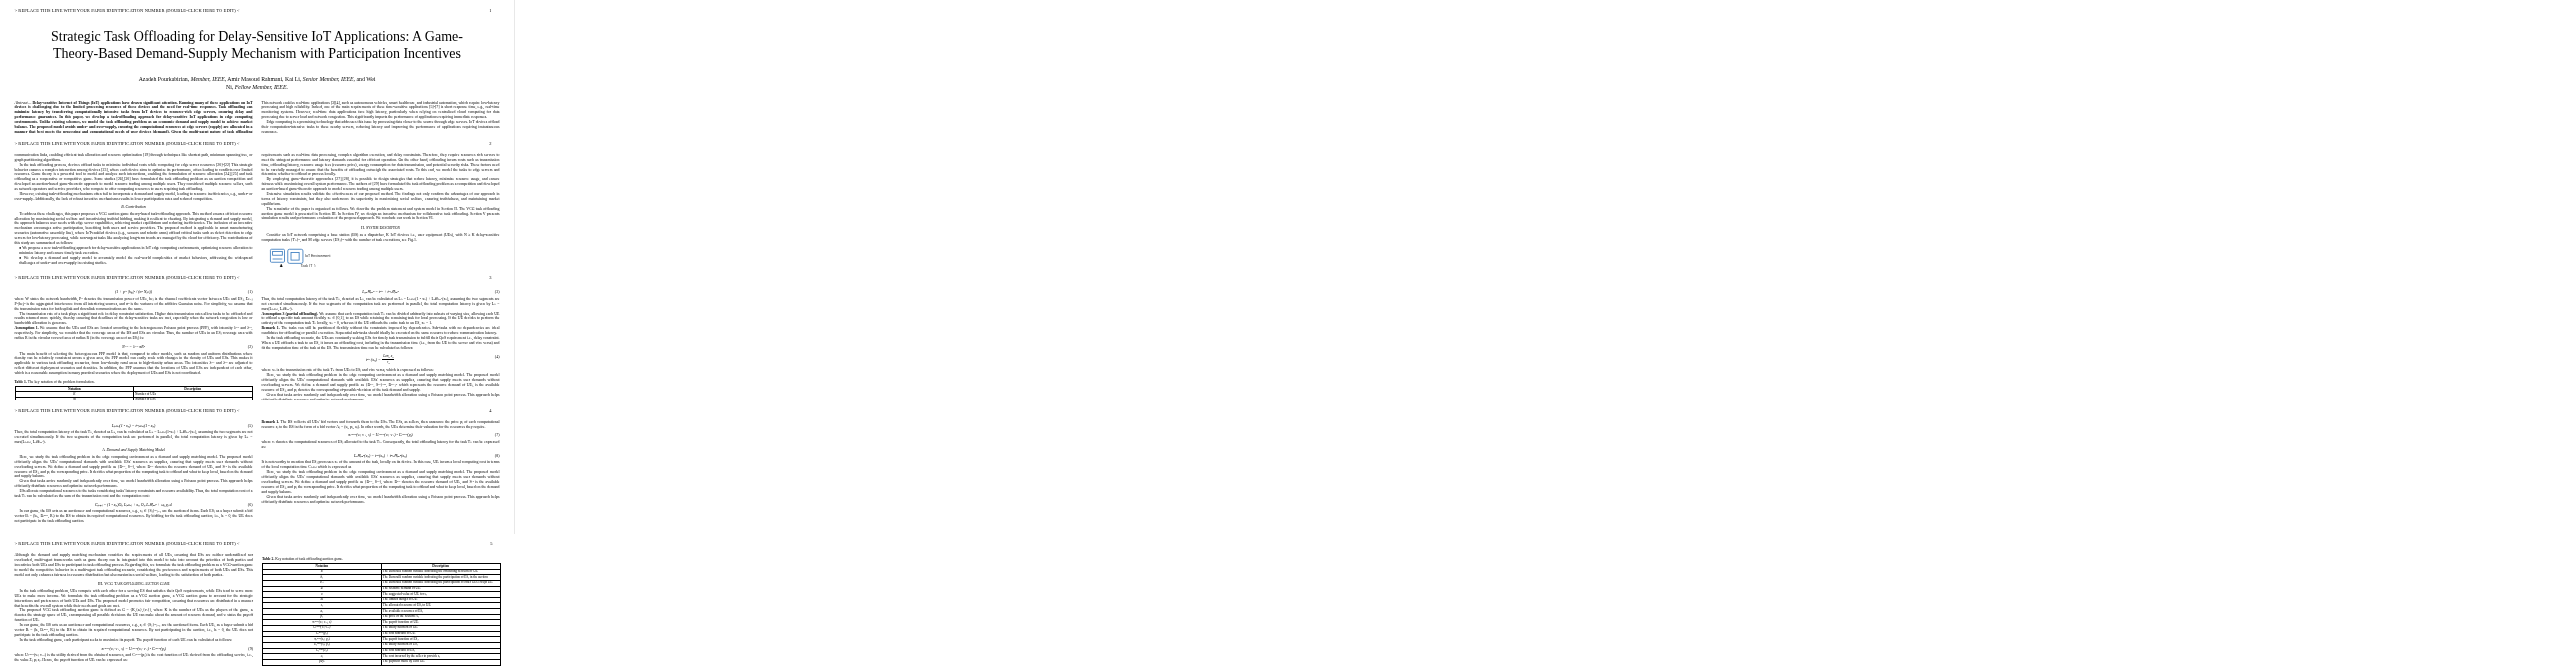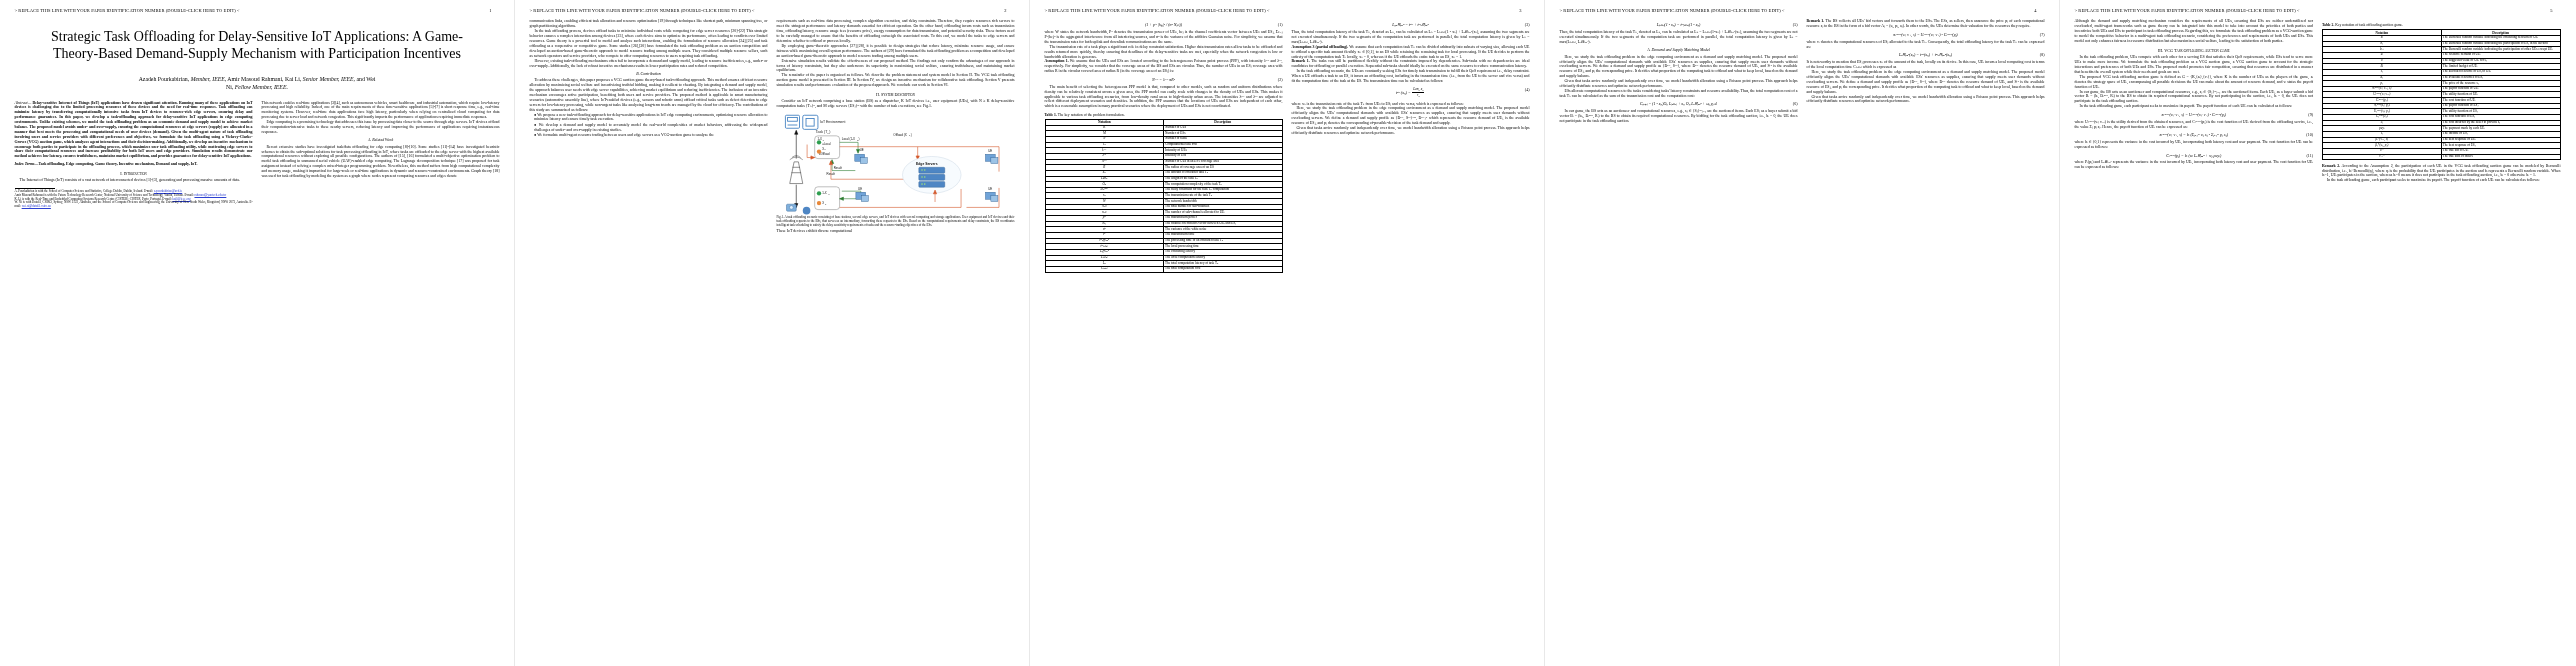--- a/index.html
+++ b/index.html
@@ -8,20 +8,21 @@
     background: #ffffff;
     width: 2576px; height: 667px;
     overflow: hidden;
   }
   body {
     font-family: "Liberation Serif", "DejaVu Serif", serif;
     color: #000;
   }
   .spread {
     display: flex;
+    flex-direction: column;
     width: 2576px;
     height: 667px;
     align-items: flex-start;
   }
   .page {
     width: 515px;
     height: 667px;
     background: #fff;
     position: relative;
     padding: 7.8px 14.5px 4.4px 14.5px;

